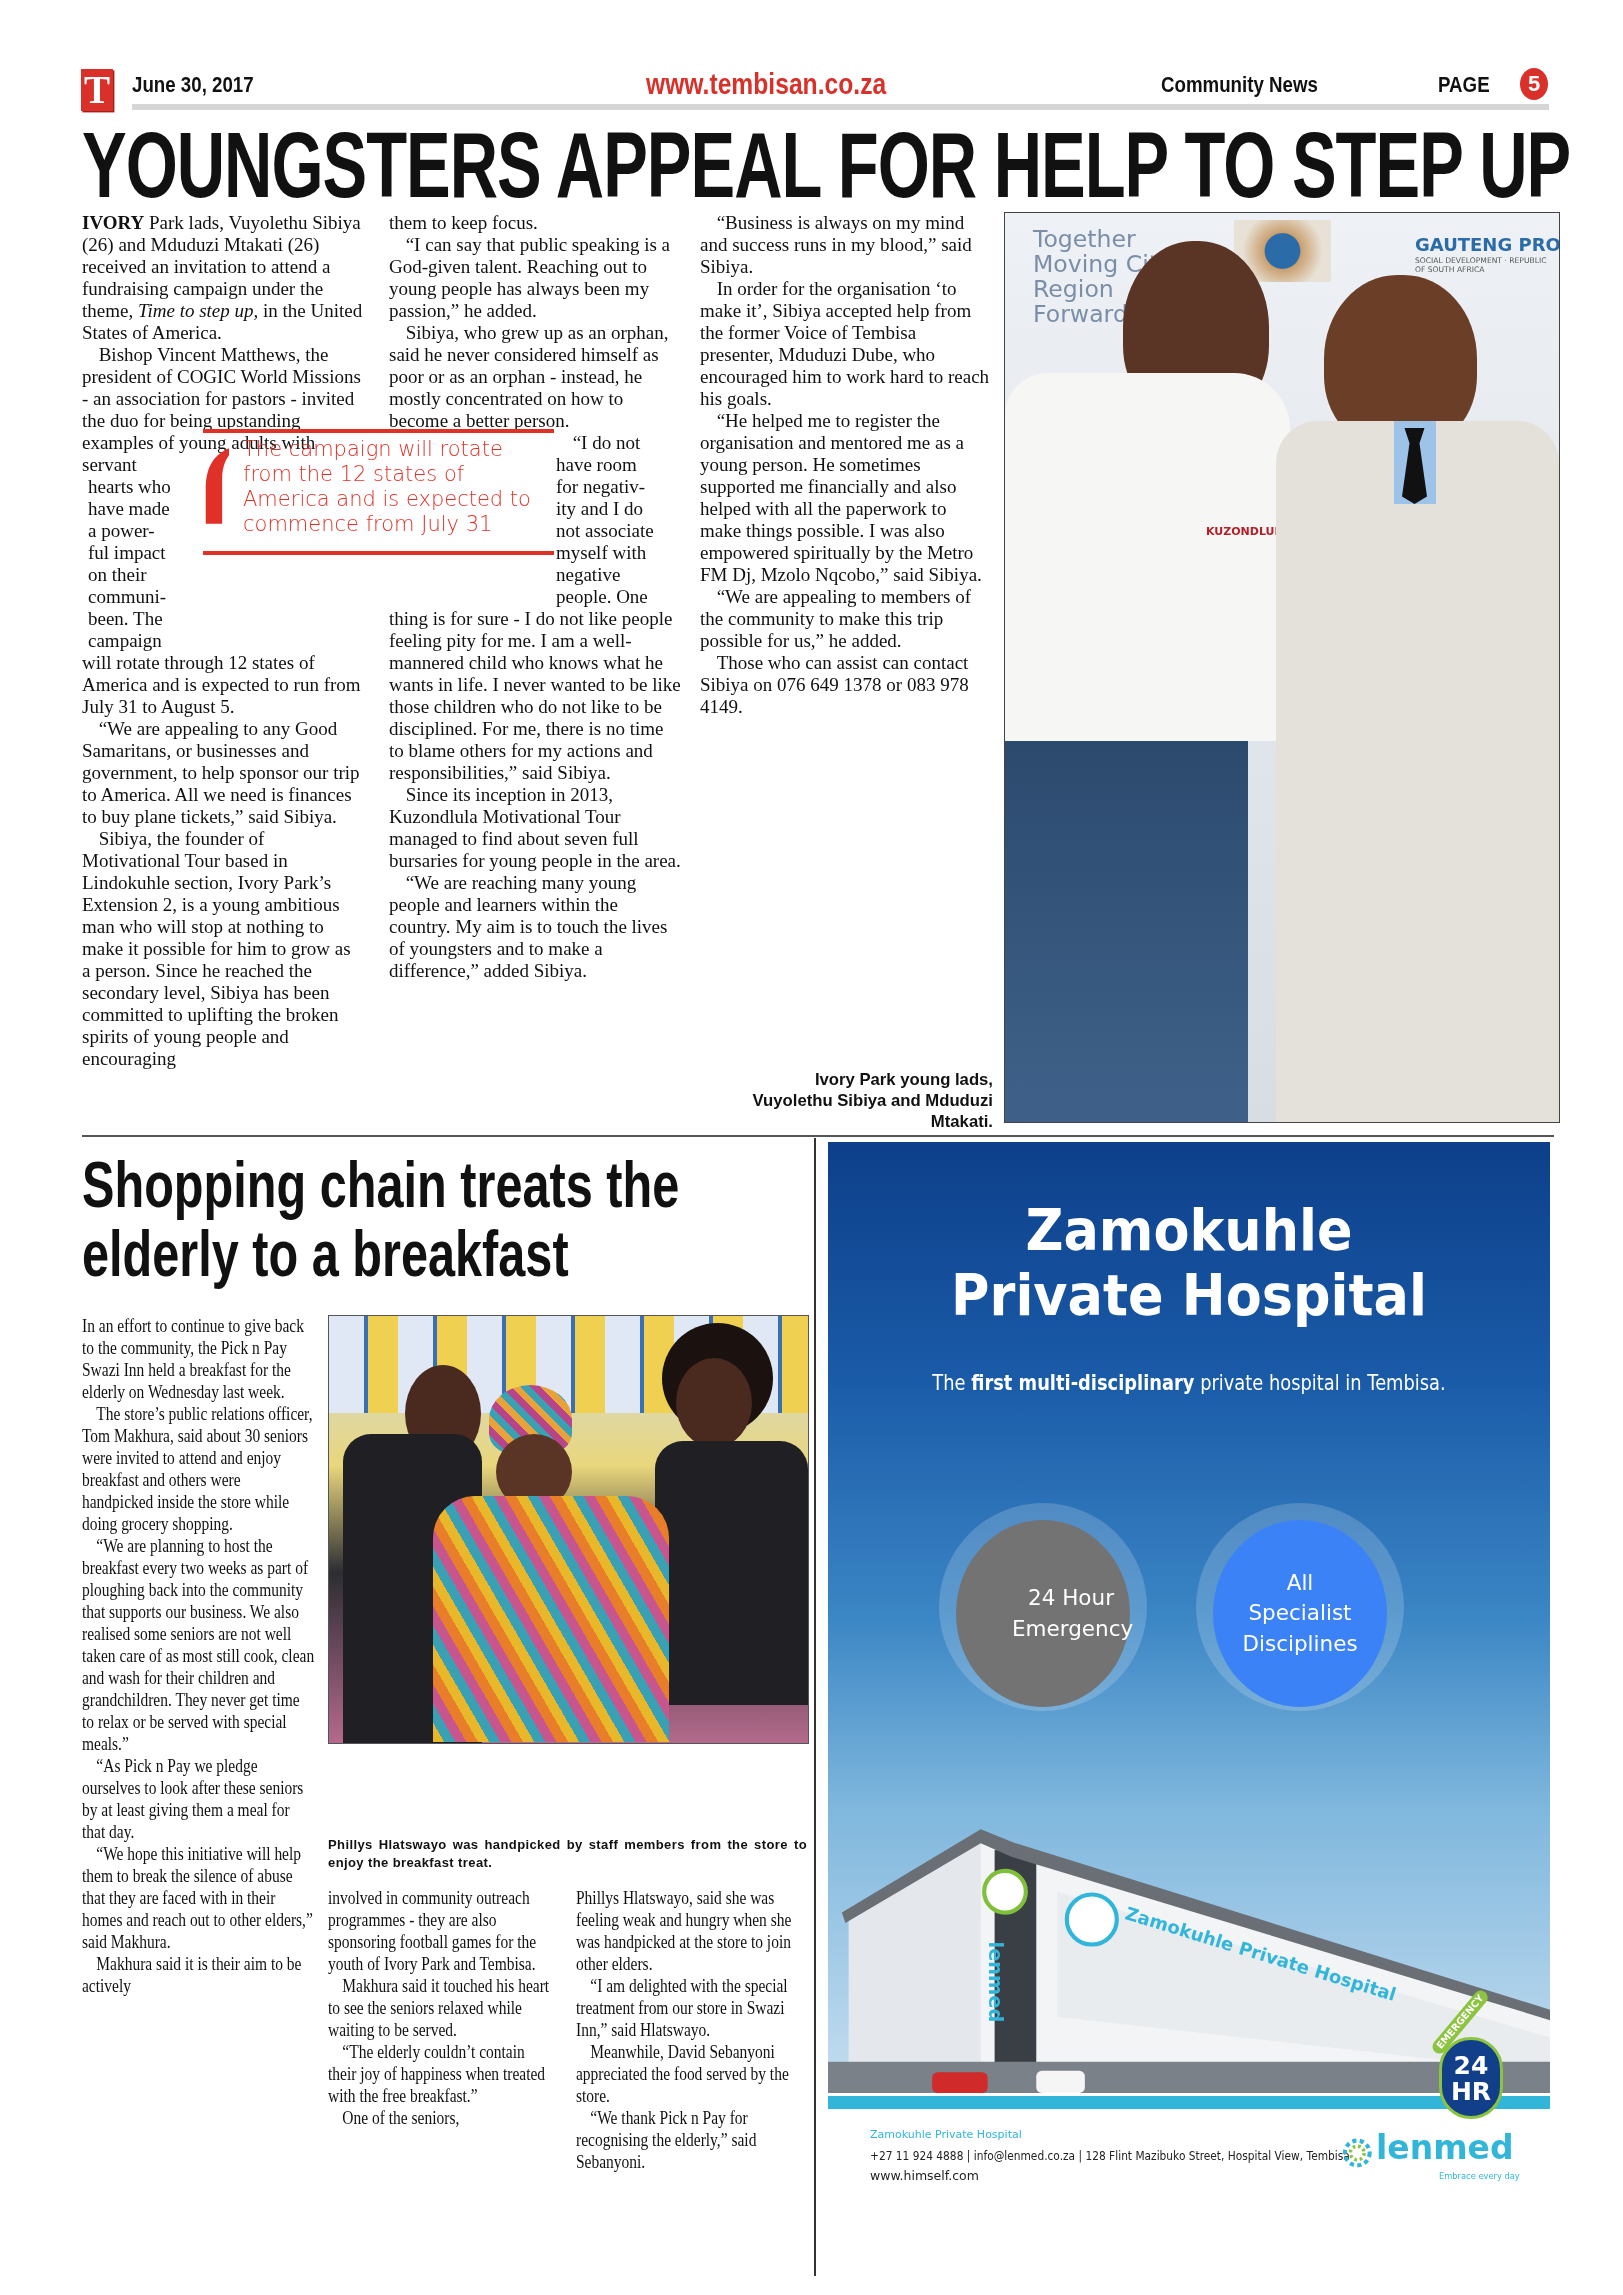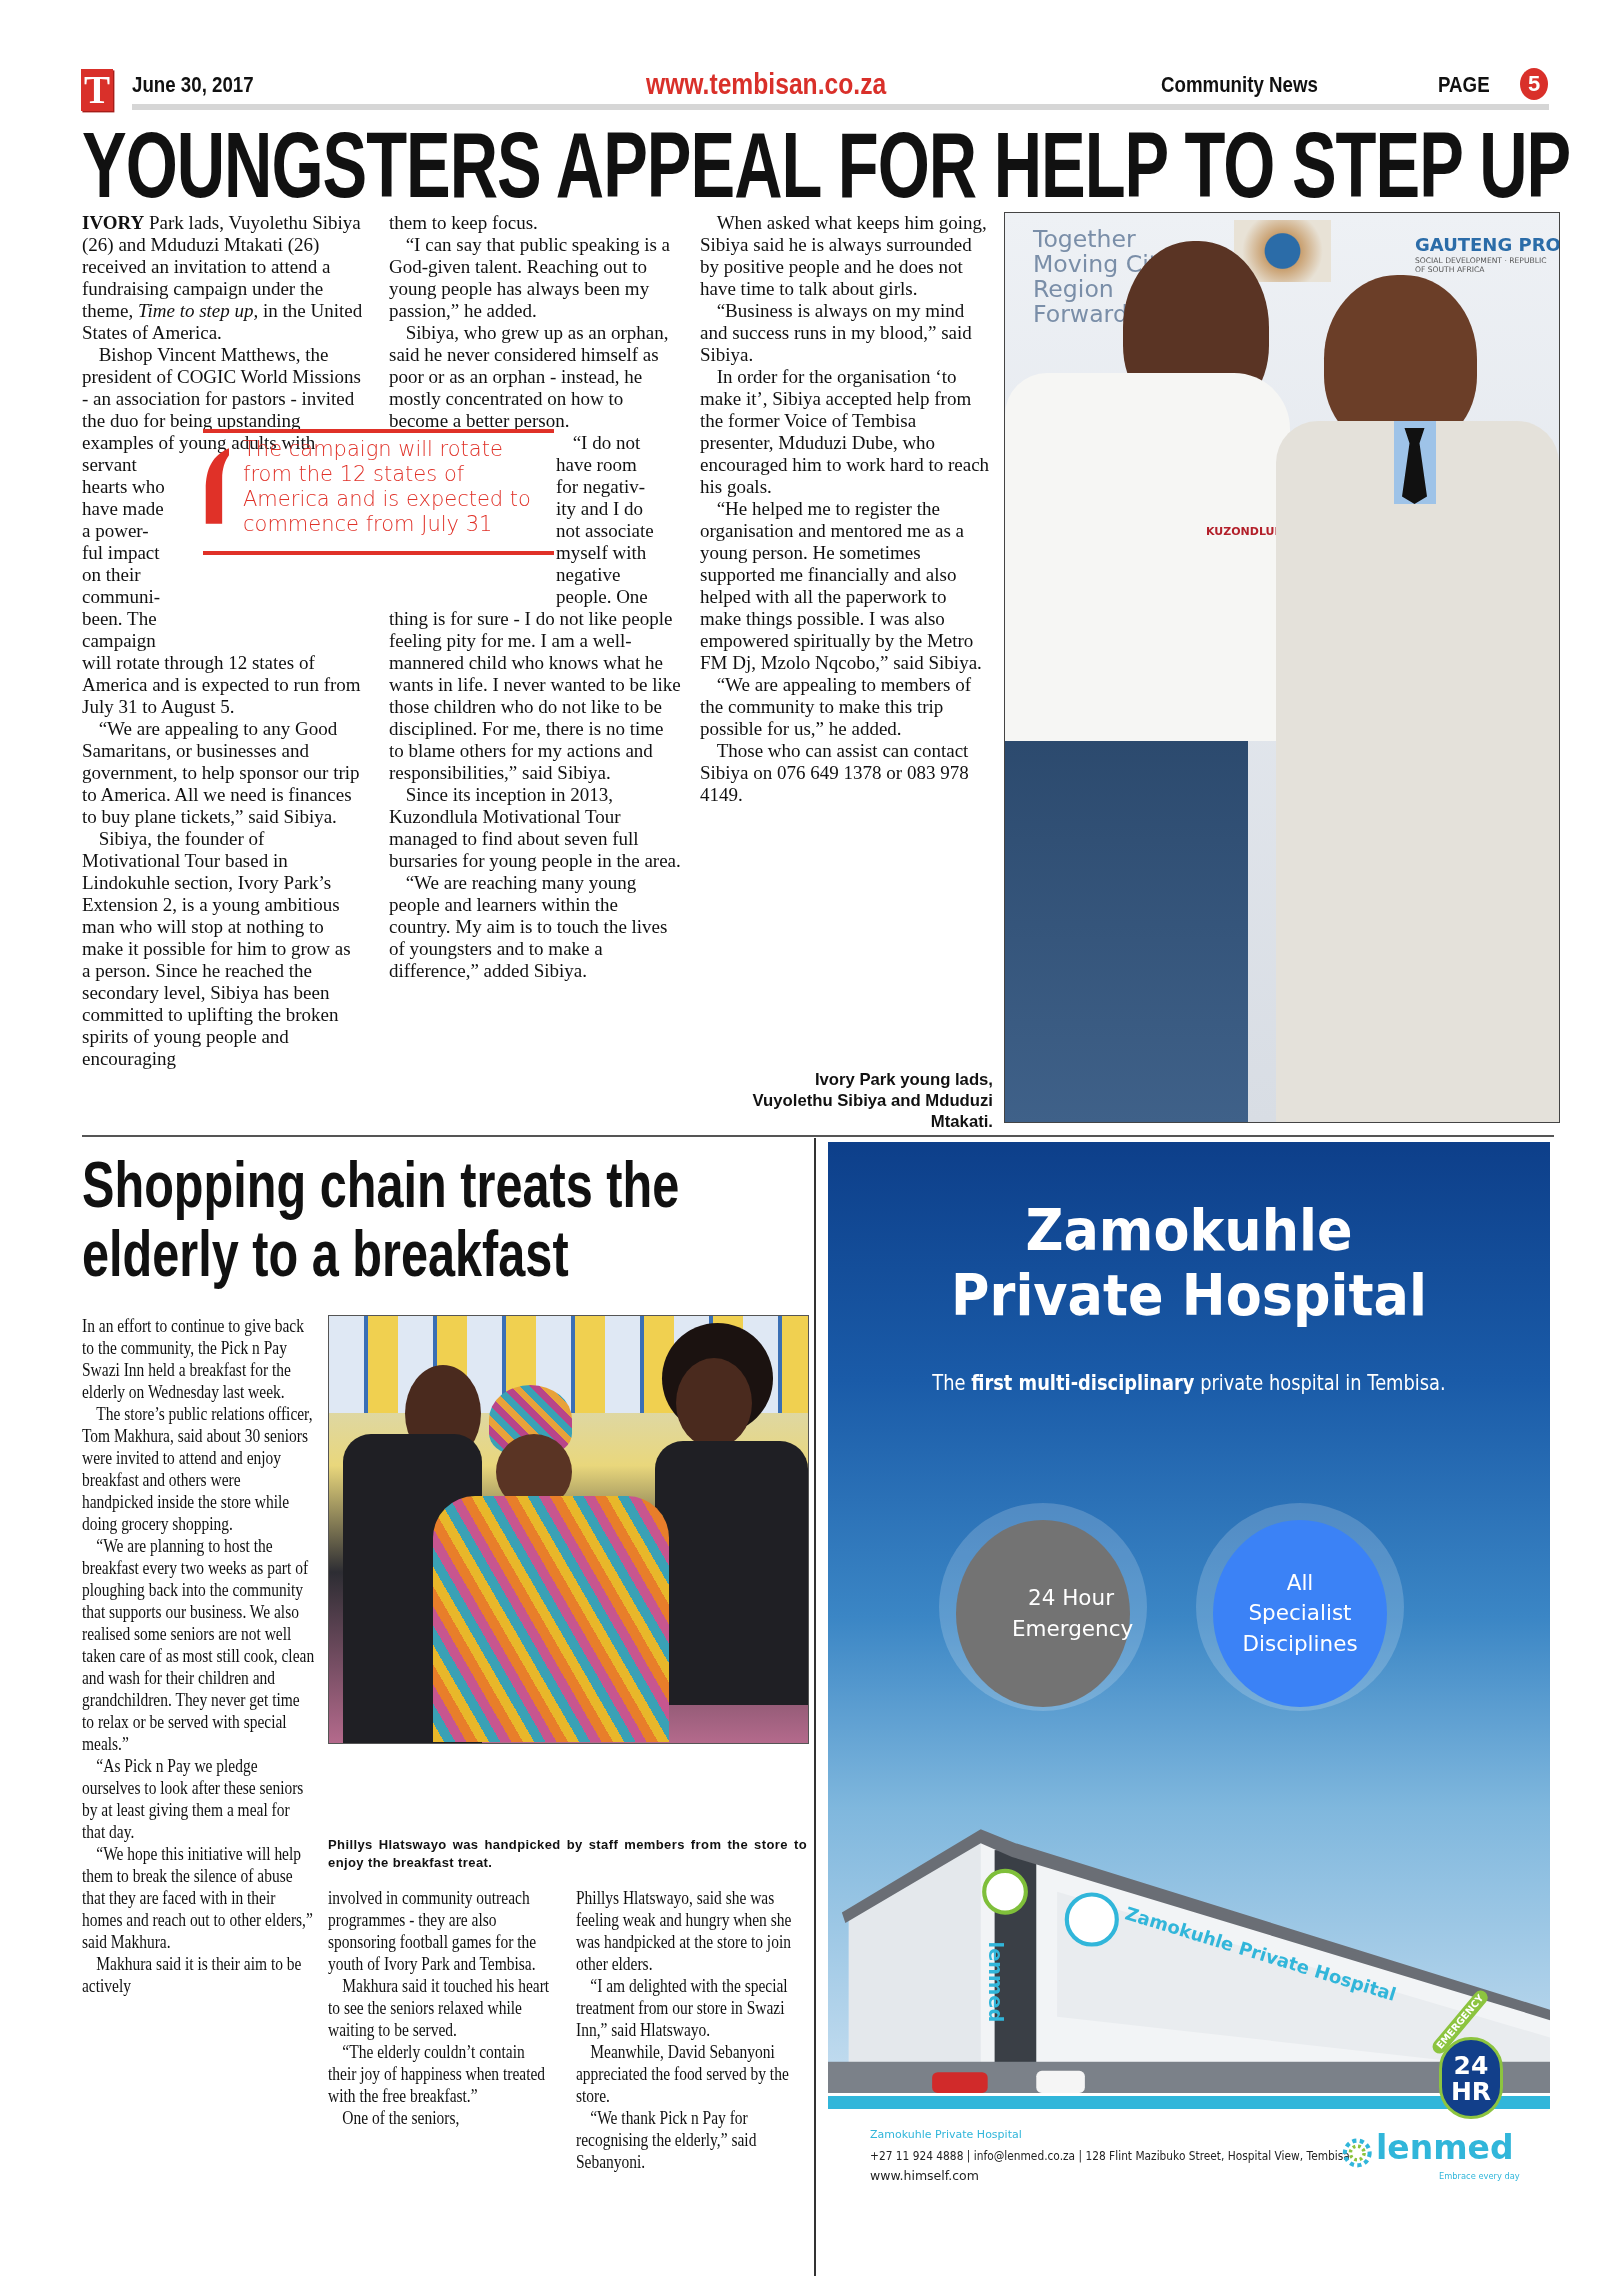--- a/index.html
+++ b/index.html
@@ -92,21 +92,21 @@
 <div class="abs mast-text mast-section">Community News</div>
 <div class="abs mast-text mast-page">PAGE</div>
 <div class="abs page-badge">5</div>
 <div class="abs mast-rule"></div>
 
 <div class="abs headline1">YOUNGSTERS APPEAL FOR HELP TO STEP UP</div>
 
 <div class="abs col" style="left:82px; top:212px; width:281px;">
   <p class="first"><span class="dropcap-word">IVORY</span> <span>Park lads, Vuyolethu Sibiya (26) and Mduduzi Mtakati (26) received an invitation to attend a fundraising campaign under the theme, </span><i>Time to step up,</i><span> in the United States of America.</span></p>
   <p>Bishop Vincent Matthews, the president of COGIC World Missions - an association for pastors - invited the duo for being upstanding examples of young adults with servant</p>
-  <div style="width:97px;">
+  <div style="width:97px;margin-left:6px;">
     <div>hearts who</div>
     <div>have made</div>
     <div>a power-</div>
     <div>ful impact</div>
     <div>on their</div>
     <div>communi-</div>
     <div>been. The</div>
     <div>campaign</div>
   </div>
   <p class="first">will rotate through 12 states of America and is expected to run from July 31 to August 5.</p>
@@ -127,21 +127,20 @@
     <div>myself with</div>
     <div>negative</div>
     <div>people. One</div>
   </div>
   <p class="first">thing is for sure - I do not like people feeling pity for me. I am a well-mannered child who knows what he wants in life. I never wanted to be like those children who do not like to be disciplined. For me, there is no time to blame others for my actions and responsibilities,” said Sibiya.</p>
   <p>Since its inception in 2013, Kuzondlula Motivational Tour managed to find about seven full bursaries for young people in the area.</p>
   <p>“We are reaching many young people and learners within the country. My aim is to touch the lives of youngsters and to make a difference,” added Sibiya.</p>
 </div>
 
 <div class="abs col" style="left:700px; top:212px; width:292px;">
-  <p>When asked what keeps him going, Sibiya said he is always surrounded by positive people and he does not have time to talk about girls.</p>
   <p>“Business is always on my mind and success runs in my blood,” said Sibiya.</p>
   <p>In order for the organisation ‘to make it’, Sibiya accepted help from the former Voice of Tembisa presenter, Mduduzi Dube, who encouraged him to work hard to reach his goals.</p>
   <p>“He helped me to register the organisation and mentored me as a young person. He sometimes supported me financially and also helped with all the paperwork to make things possible. I was also empowered spiritually by the Metro FM Dj, Mzolo Nqcobo,” said Sibiya.</p>
   <p>“We are appealing to members of the community to make this trip possible for us,” he added.</p>
   <p>Those who can assist can contact Sibiya on 076 649 1378 or 083 978 4149.</p>
 </div>
 
 <div class="abs pullquote">
   <svg class="abs pq-mark" viewBox="0 0 38 110">
     <path d="M38 0 C14 10 4 30 4 60 L4 110 L28 110 L28 44 C28 30 32 18 38 10 Z" fill="#e03128"></path>

